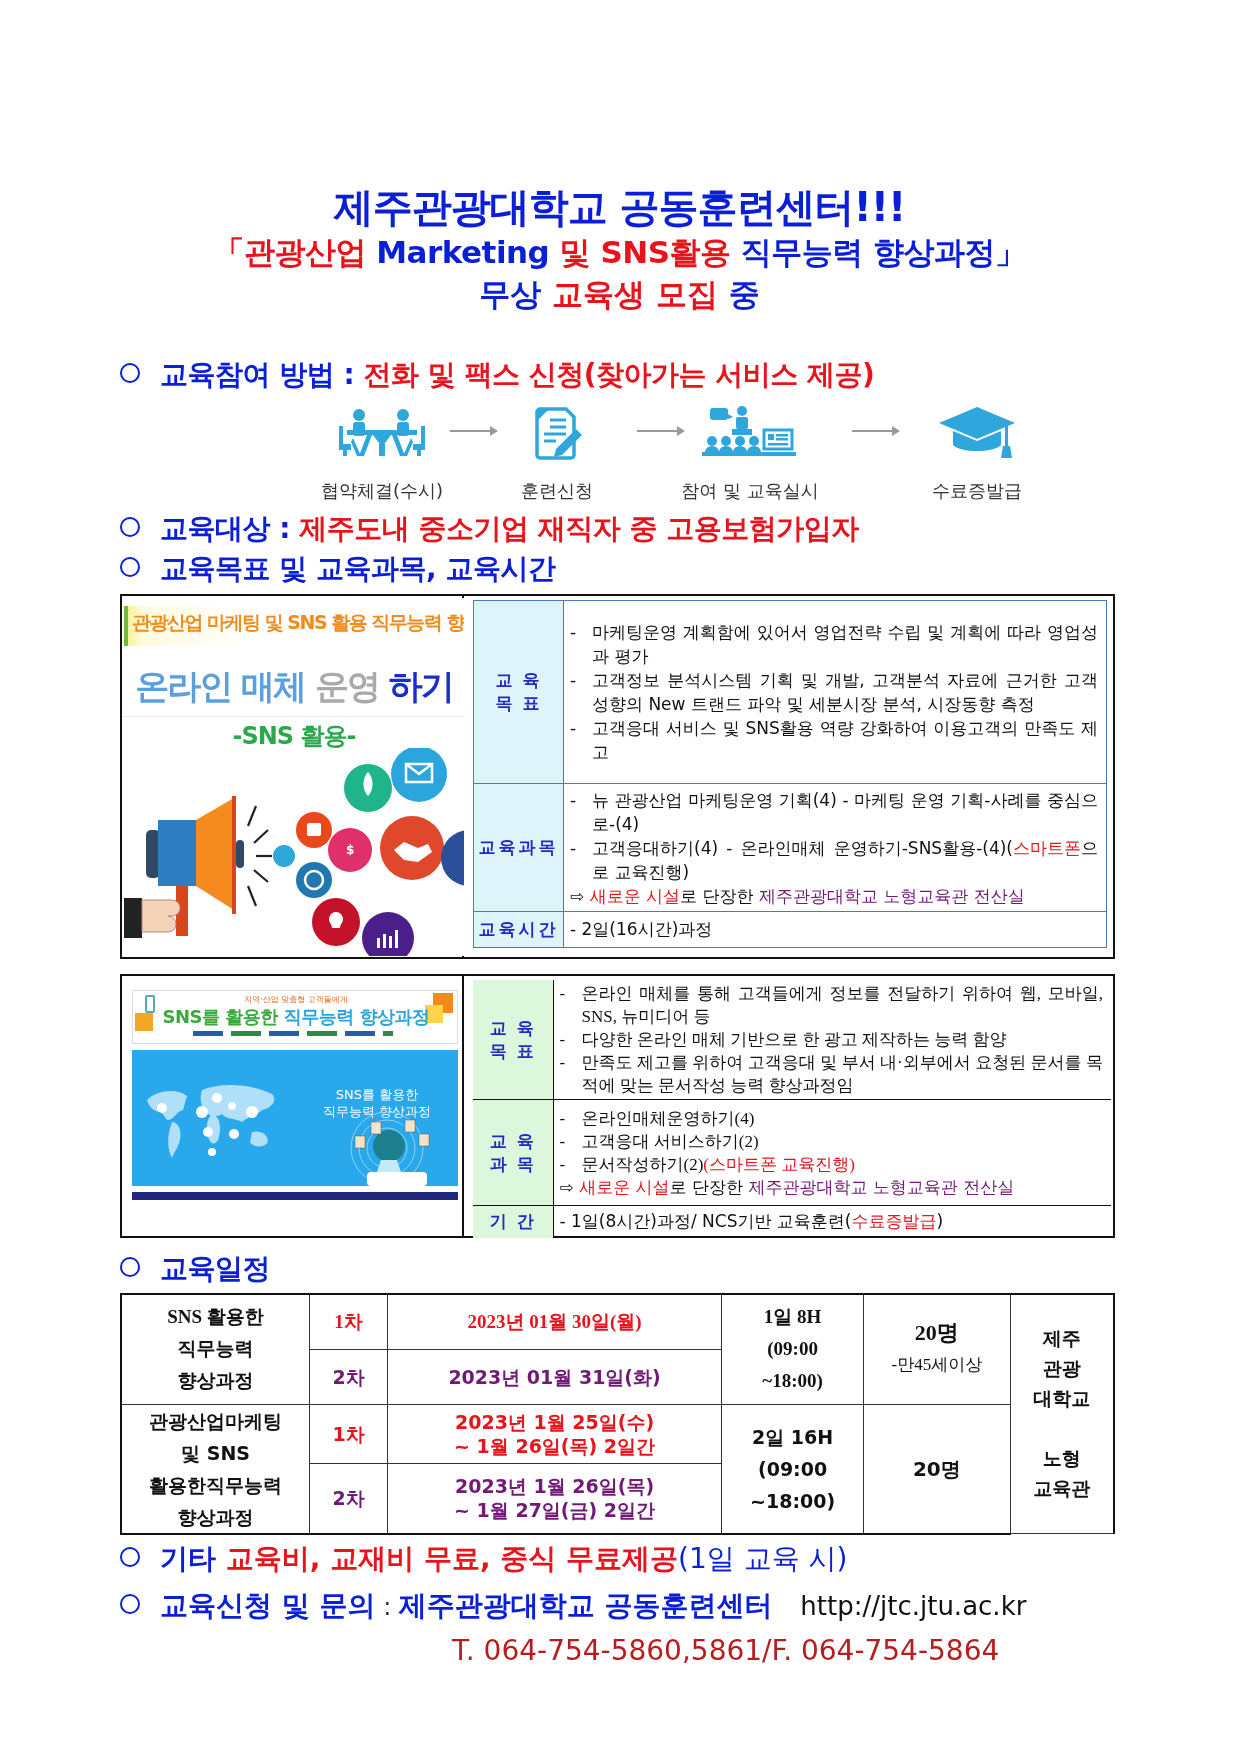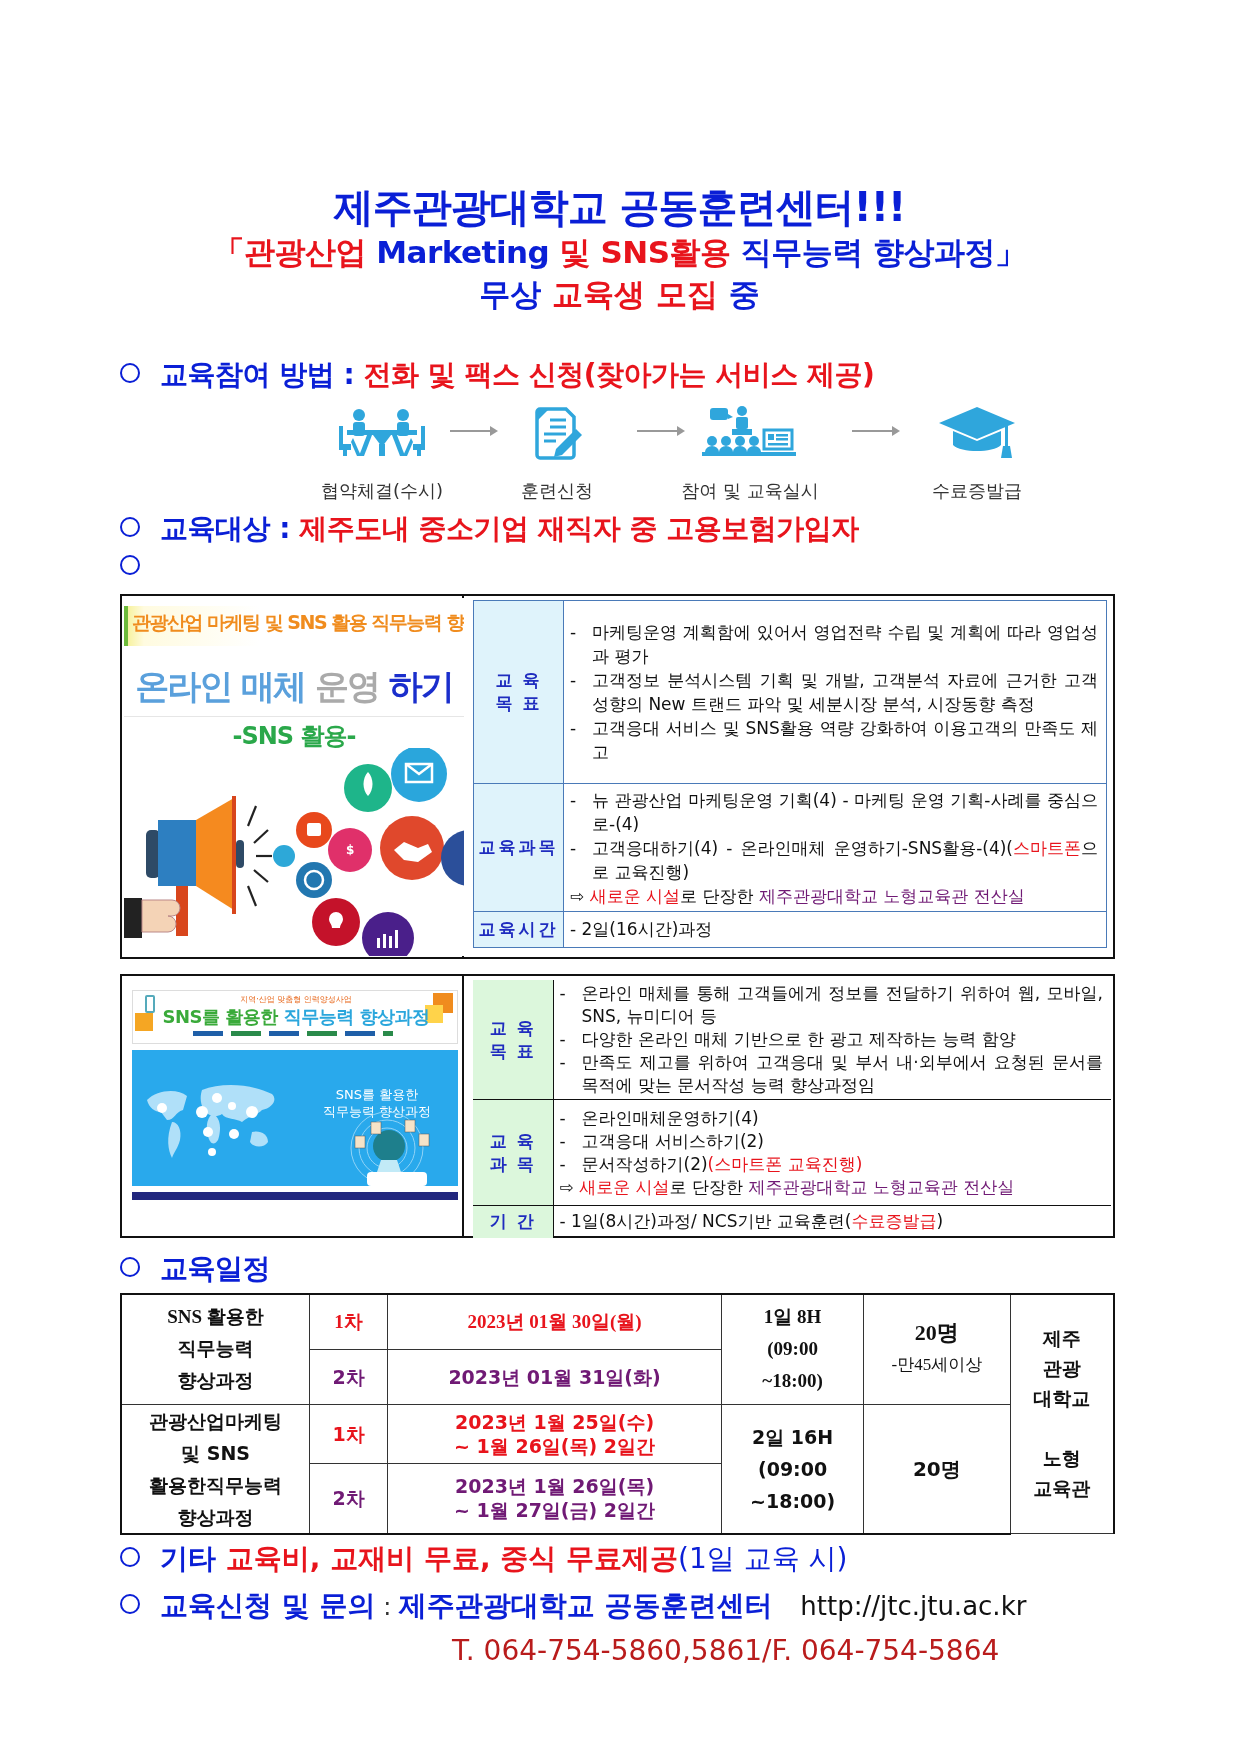--- a/index.html
+++ b/index.html
@@ -30,21 +30,21 @@
   .box .divider { position:absolute; top:0; bottom:0; width:1.5px; background:#111; }
   .innertable { position:absolute; border-collapse:collapse; font-size:17px; }
   .innertable td { vertical-align:middle; }
   .t1 td { border:1.5px solid #4a7ab8; }
   .t1 td.h { background:#dff3fb; color:#1f2cbf; font-weight:bold; text-align:center; letter-spacing:2px; }
   .t2 td { border:1.5px solid #111; }
   .t2 td.h { background:#dcf7dc; color:#1f2cbf; font-weight:bold; text-align:center; letter-spacing:2px; }
   .item { padding-left:22px; text-indent:-22px; line-height:24px; text-align:justify; }
   .item .dash { display:inline-block; width:22px; text-indent:0; }
   .cell-content { padding:2px 8px 2px 6px; }
-  .t2 .item { line-height:23px; }
+  .t2 .item { line-height:23px;font-family:Liberation Serif, serif; }
 
   
   .img1 { position:absolute; left:124px; top:598px; width:340px; height:358px; overflow:hidden; background:#fff; }
   .img2 { position:absolute; left:132px; top:990px; width:326px; height:210px; overflow:hidden; }
 
   
   .sched { position:absolute; left:120px; top:1293px; width:995px; border-collapse:collapse; font-size:19px; font-weight:bold; text-align:center; }
   .sched td { border:1.5px solid #333; vertical-align:middle; line-height:32px; }
   .sched .outer-top td { border-top:2px solid #111; }
 
@@ -157,21 +157,21 @@
     </div>
     <div class="lbl">수료증발급</div>
   </div>
 </div>
 
 <div class="section" style="top:510px;">
   <span class="bullet"></span><span class="blue">교육대상 : </span><span class="red">제주도내 중소기업 재직자 중 고용보험가입자</span>
 </div>
 
 <div class="section" style="top:550px;">
-  <span class="bullet"></span>
+  <span class="bullet"></span><span class="blue">교육목표 및 교육과목, 교육시간</span>
 </div>
 
 <div class="box" style="left:120px; top:594px; width:995px; height:365px;">
   <div class="divider" style="left:340px;"></div>
 </div>
 <div class="img1">
   <div style="position:absolute;left:0;top:8px;width:340px;height:40px;background:linear-gradient(90deg,#6dbb3a 0,#6dbb3a 4px,#f7f2a0 4px,#fffbe0 20px,#ffffff 40%);"></div>
   <div style="position:absolute;left:8px;top:12px;font-size:19px;font-weight:bold;white-space:nowrap;letter-spacing:-1.5px;">
     <span style="color:#f08c1e;">관광산업 마케팅 및 SNS 활용 직무능력 향상과정</span>
   </div>
@@ -264,21 +264,21 @@
 
 <div class="box" style="left:120px; top:974px; width:995px; height:264px;">
   <div class="divider" style="left:340px;"></div>
 </div>
 <div class="img2">
   <div style="position:absolute;left:0;top:0;width:326px;height:54px;background:#fff;border:1px solid #ddd;">
     <div style="position:absolute;left:2px;top:22px;width:18px;height:18px;background:#f5a623;"></div>
     <div style="position:absolute;left:12px;top:4px;width:10px;height:18px;border:2px solid #5ab;border-radius:2px;"></div>
     <div style="position:absolute;right:4px;top:2px;width:20px;height:20px;background:#f08c1e;"></div>
     <div style="position:absolute;right:14px;top:14px;width:18px;height:18px;background:#ffd34a;"></div>
-    <div style="position:absolute;left:0;width:326px;top:3px;text-align:center;font-size:8px;color:#e8681c;">지역·산업 맞춤형 인력양성사업</div>
+    <div style="position:absolute;left:0;width:326px;top:3px;text-align:center;font-size:8px;color:#e8681c;">지역·산업 맞춤형 고객들에게</div>
     <div style="position:absolute;left:0;width:326px;top:14px;text-align:center;font-size:18px;font-weight:bold;white-space:nowrap;letter-spacing:-0.5px;">
       <span style="color:#3aaa3a;">SNS를 활용한</span>
       <span style="color:#2aa6dc;">직무능력 향상과정</span>
     </div>
     <div style="position:absolute;left:60px;top:40px;width:200px;height:5px;background:repeating-linear-gradient(90deg,#1f5fa8 0 30px,#fff 30px 38px,#2a8a4a 38px 68px,#fff 68px 76px);"></div>
   </div>
   <div style="position:absolute;left:0;top:60px;width:326px;height:136px;background:#29a9ec;">
     <svg width="150" height="100" viewBox="0 0 150 100" style="position:absolute;left:10px;top:20px;">
       <g fill="#bfe6fb" opacity="0.9">
         <path d="M5 30 c10 -10 30 -12 40 -4 l-4 14 c-8 2 -8 10 -16 10 l-6 -8 c-6 0 -12 -4 -14 -12 z"></path>

